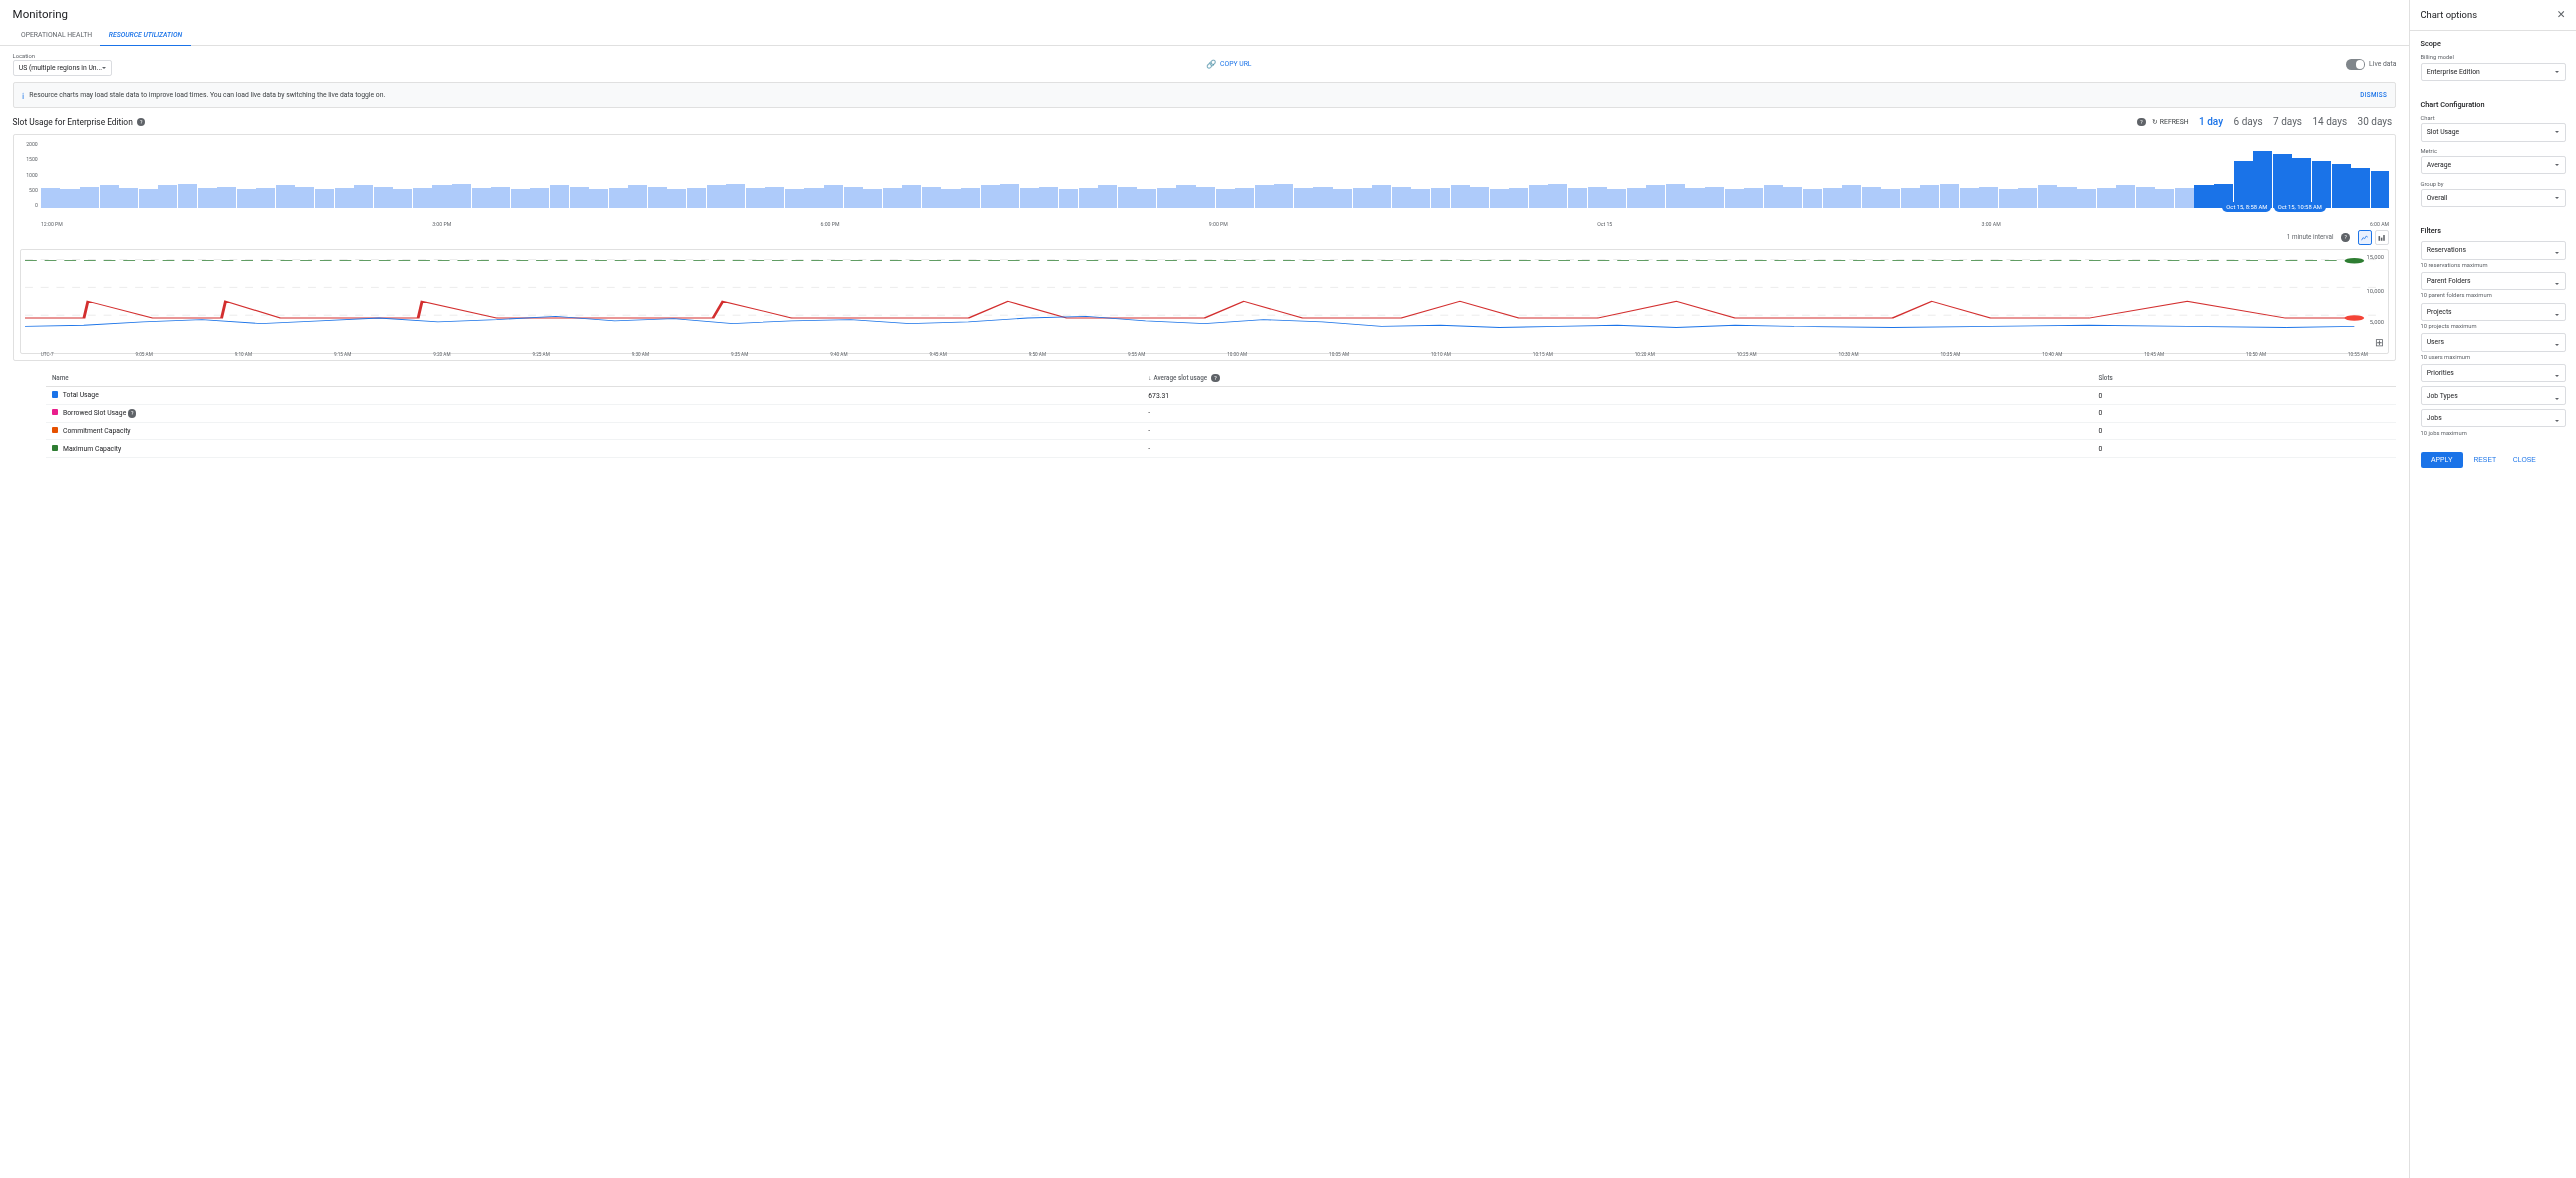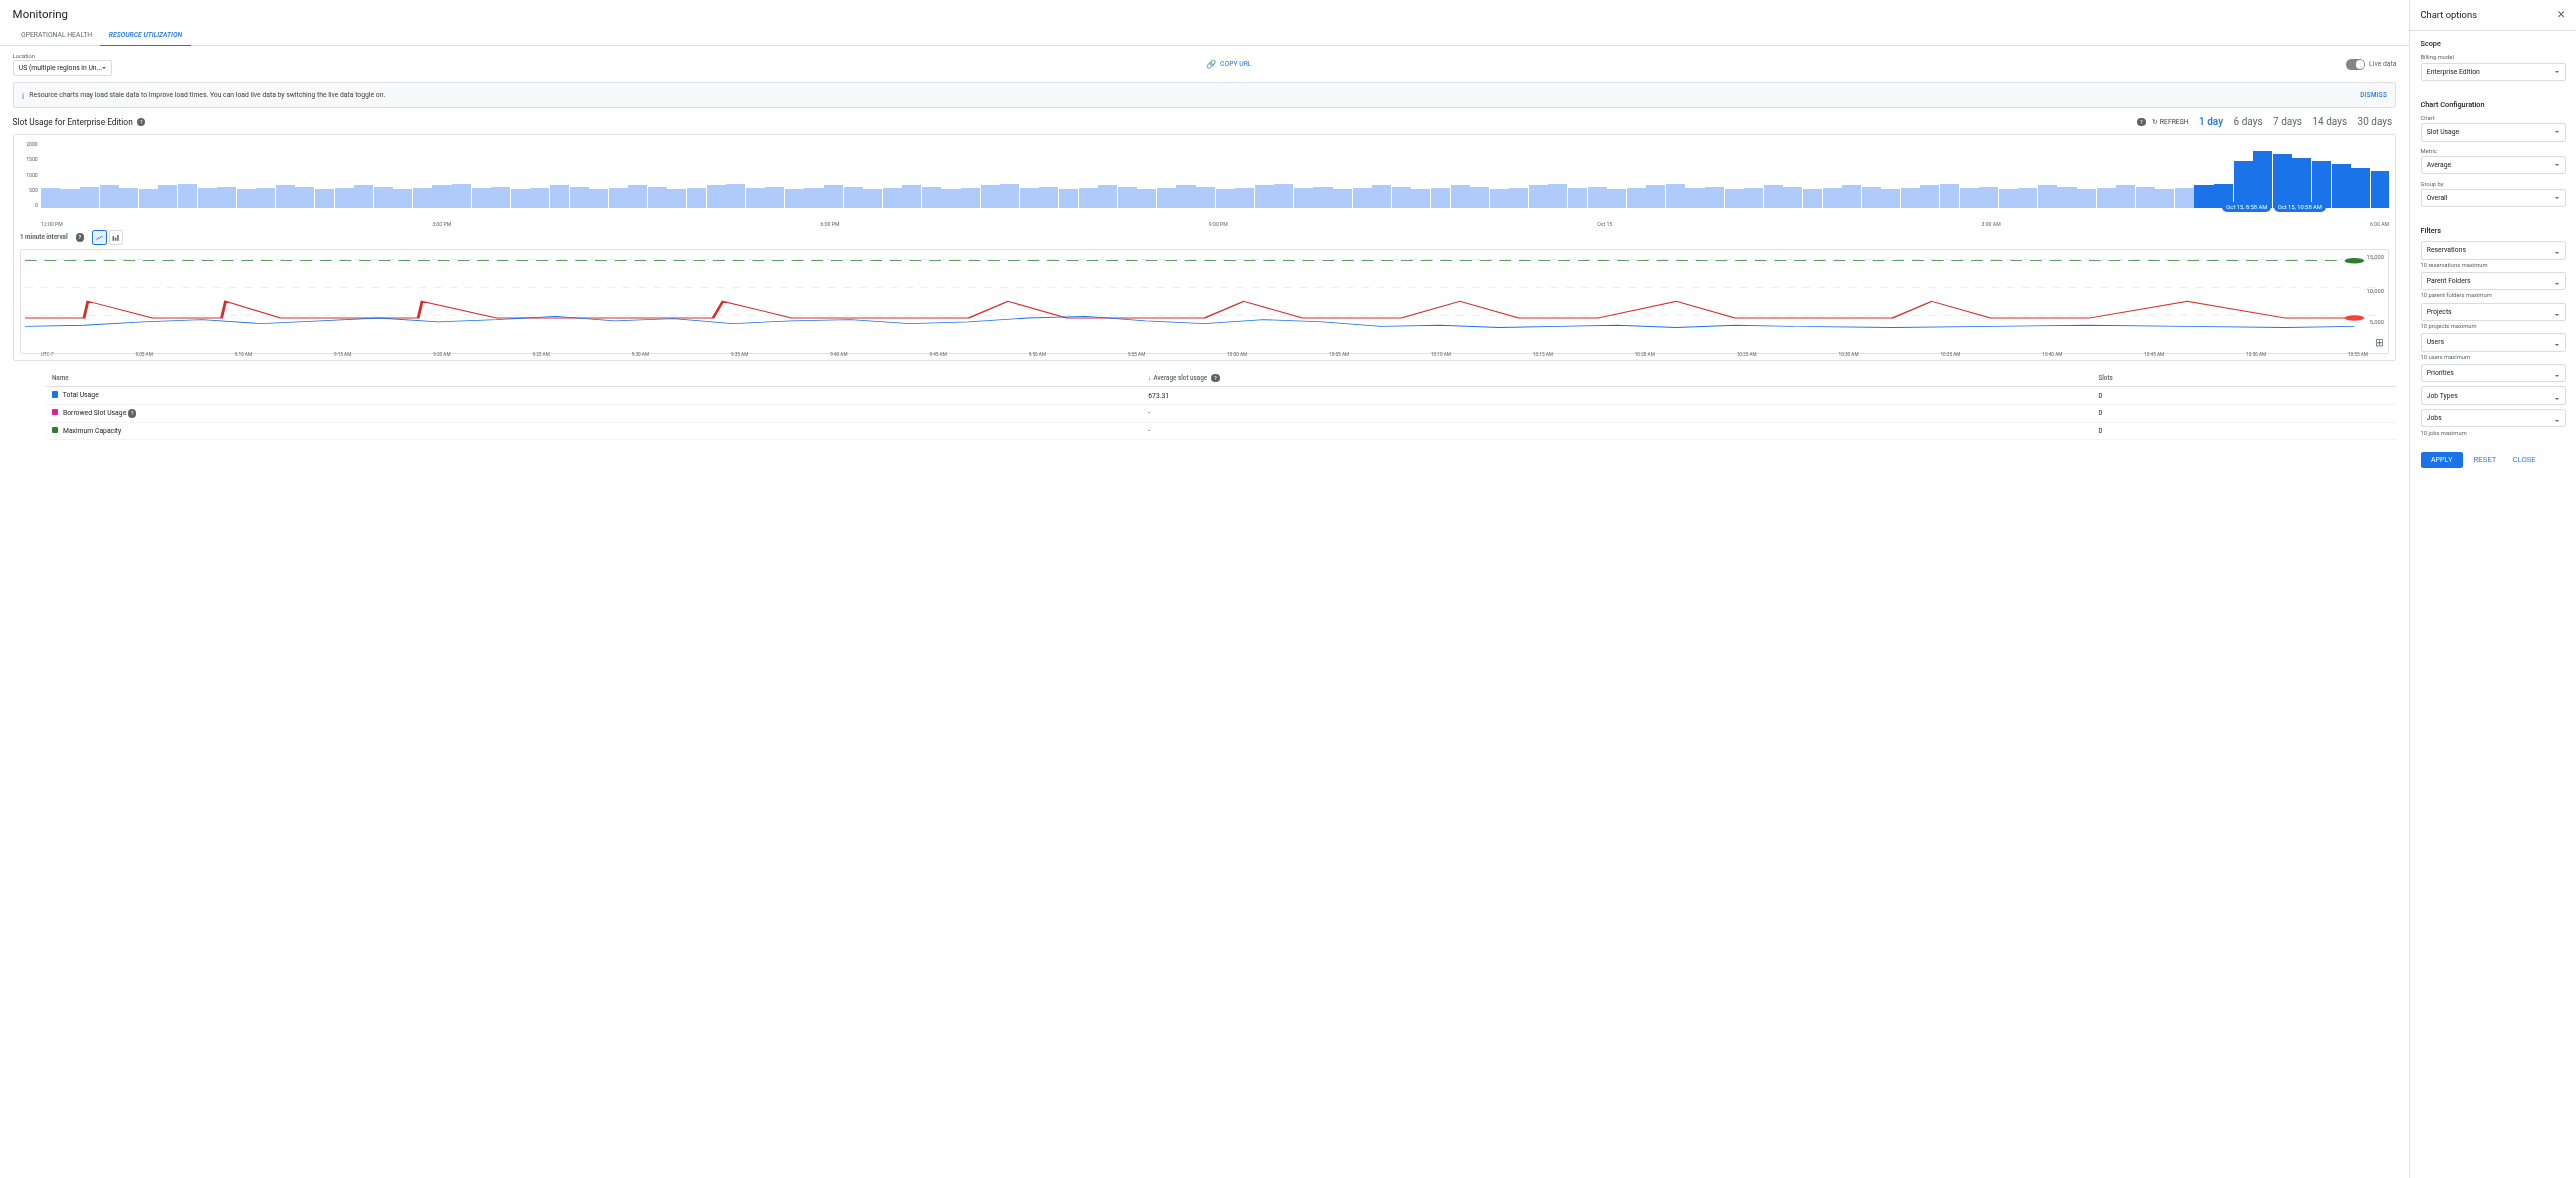--- a/index.html
+++ b/index.html
@@ -30,21 +30,21 @@
     .time-btn.active { color: #1a73e8; font-weight: 500; }
     .chart-container { background: #fff; border: 0.5px solid #e0e0e0; border-radius: 2.1px; padding: 6.3px; position: relative; }
     .bar-chart { height: 73px; position: relative; overflow: hidden; }
     .y-axis { position: absolute; left: 0; top: 0; bottom: 10.5px; width: 21px; display: flex; flex-direction: column; justify-content: space-between; align-items: flex-end; padding-right: 3.1px; font-size: 5.2px; color: #5f6368; }
     .x-axis { display: flex; justify-content: space-between; padding: 2.1px 0 0 21px; font-size: 5.2px; color: #5f6368; }
     .bars-area { position: absolute; left: 21px; right: 0; top: 0; bottom: 10.5px; display: flex; align-items: flex-end; gap: 0.5px; }
     .bar { background: #aecbfa; flex: 1; transition: background 0.1s; min-height: 1px; }
     .bar.selected { background: #1a73e8; }
     .bar-chart-wrapper { position: relative; }
     .selection-tooltip { background: #1a73e8; color: white; font-size: 5.8px; padding: 2.1px 4.2px; border-radius: 6.3px; white-space: nowrap; }
-    .interval-row { display: flex; align-items: center; gap: 8px; margin-top: 3.1px; font-size: 6.3px; color: #5f6368; font-weight: bold; }
+    .interval-row { display: flex; align-items: center; justify-content: flex-end; gap: 8px; margin-top: 3.1px; font-size: 6.3px; color: #5f6368; }
     .chart-type-btns { display: flex; gap: 2.1px; }
     .chart-type-btn { width: 14.6px; height: 14.6px; display: flex; align-items: center; justify-content: center; border: 0.5px solid #dadce0; border-radius: 2.1px; cursor: pointer; }
     .chart-type-btn.active { background: #e8f0fe; border-color: #1a73e8; }
     .line-chart-container { border: 0.5px solid #e0e0e0; border-radius: 2.1px; padding: 4.2px; margin-top: 4.2px; position: relative; height: 105px; }
     .line-chart-svg { width: 100%; height: 100%; }
     .table-section { padding: 0 12.6px 8.4px; }
     table { width: 100%; border-collapse: collapse; font-size: 6.8px; }
     th { text-align: left; padding: 4.2px 6.3px; border-bottom: 0.5px solid #e0e0e0; color: #5f6368; font-weight: 500; font-size: 6.3px; }
     td { padding: 4.2px 6.3px; border-bottom: 0.5px solid #f1f3f4; color: #202124; }
     .legend-dot { width: 6.3px; height: 6.3px; border-radius: 1px; display: inline-block; margin-right: 3.1px; }
@@ -380,20 +380,28 @@
             <tr>
     <td>
       <span class="legend-dot" style="background:#e91e8c;"></span>
       Borrowed Slot Usage <span class="help-icon">?</span>
     </td>
     <td>-</td>
     <td>0</td>
   </tr>
             <tr>
     <td>
+      <span class="legend-dot" style="background:#e65100;"></span>
+      Commitment Capacity
+    </td>
+    <td>-</td>
+    <td>0</td>
+  </tr>
+            <tr>
+    <td>
       <span class="legend-dot" style="background:#2e7d32;"></span>
       Maximum Capacity
     </td>
     <td>-</td>
     <td>0</td>
   </tr>
           </tbody>
       </table>
     </div>
   </div>

